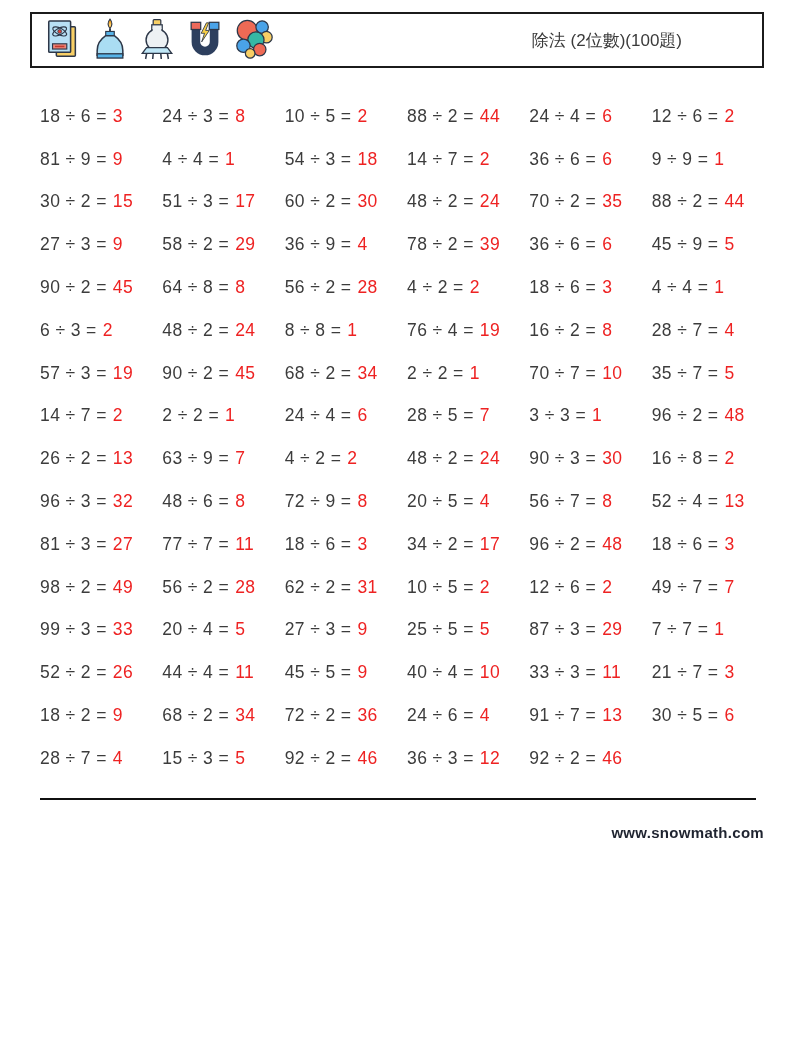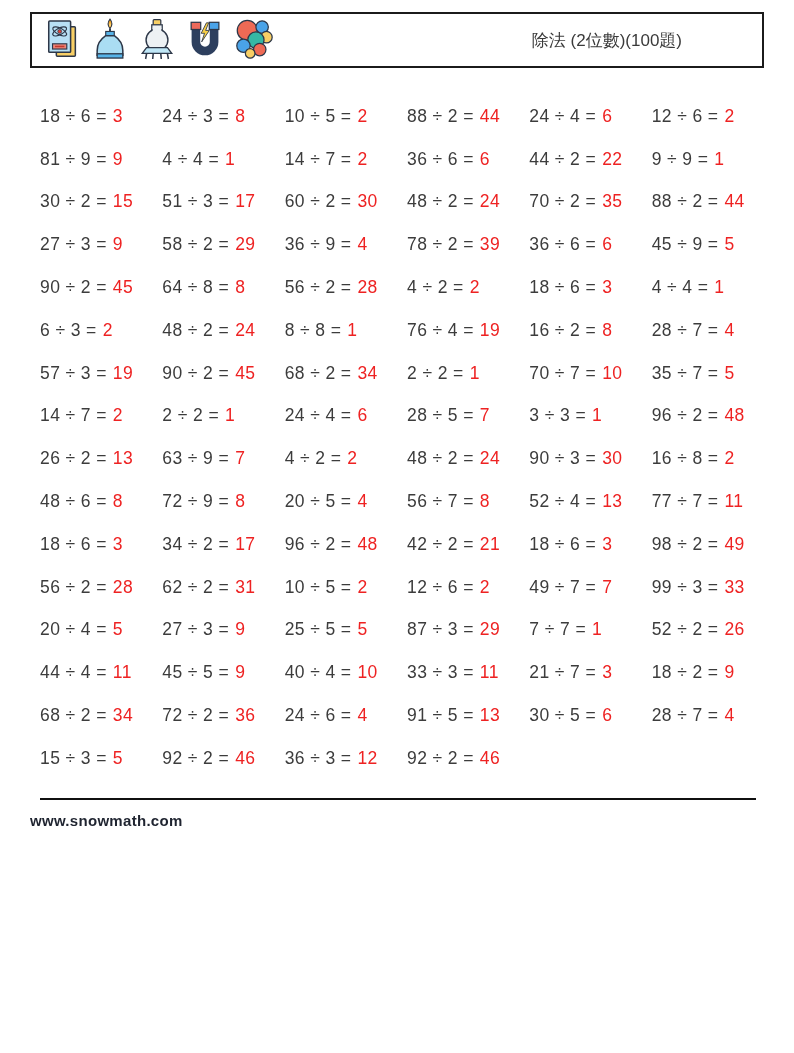--- a/index.html
+++ b/index.html
@@ -58,21 +58,21 @@
     letter-spacing: 0.4px; white-space: nowrap;
   }
   .problem-answer { color: var(--answer-color, #ee2222); margin-left: 6px; }
 
   
   .footer-divider {
     margin: 18px 8px 0 10px;
     border-top: 2px solid #101010;
   }
   .footer-text {
-    margin-top: 12px; text-align: left;
+    margin-top: 24px; text-align: right;
     font-size: 15px; font-weight: bold; color: #1f2430;
     letter-spacing: 0.3px;
   }
 </style>
 </head>
 <body style="--answer-color: #ee2222; --text-color: #3c3c3c;">
 
 <div class="page">
 
   <div class="header-box">
@@ -157,32 +157,32 @@
       </div>
       <div class="problem-cell">
         <span class="problem-expression">81 ÷ 9 =</span>
         <span class="problem-answer">9</span>
       </div>
       <div class="problem-cell">
         <span class="problem-expression">4 ÷ 4 =</span>
         <span class="problem-answer">1</span>
       </div>
       <div class="problem-cell">
+        <span class="problem-expression">54 ÷ 3 =</span>
+        <span class="problem-answer">18</span>
+      </div>
+      <div class="problem-cell">
         <span class="problem-expression">14 ÷ 7 =</span>
         <span class="problem-answer">2</span>
       </div>
       <div class="problem-cell">
         <span class="problem-expression">36 ÷ 6 =</span>
         <span class="problem-answer">6</span>
       </div>
       <div class="problem-cell">
-        <span class="problem-expression">44 ÷ 2 =</span>
-        <span class="problem-answer">22</span>
-      </div>
-      <div class="problem-cell">
         <span class="problem-expression">9 ÷ 9 =</span>
         <span class="problem-answer">1</span>
       </div>
       <div class="problem-cell">
         <span class="problem-expression">30 ÷ 2 =</span>
         <span class="problem-answer">15</span>
       </div>
       <div class="problem-cell">
         <span class="problem-expression">51 ÷ 3 =</span>
         <span class="problem-answer">17</span>
@@ -341,60 +341,64 @@
       </div>
       <div class="problem-cell">
         <span class="problem-expression">90 ÷ 3 =</span>
         <span class="problem-answer">30</span>
       </div>
       <div class="problem-cell">
         <span class="problem-expression">16 ÷ 8 =</span>
         <span class="problem-answer">2</span>
       </div>
       <div class="problem-cell">
+        <span class="problem-expression">96 ÷ 3 =</span>
+        <span class="problem-answer">32</span>
+      </div>
+      <div class="problem-cell">
         <span class="problem-expression">48 ÷ 6 =</span>
         <span class="problem-answer">8</span>
       </div>
       <div class="problem-cell">
         <span class="problem-expression">72 ÷ 9 =</span>
         <span class="problem-answer">8</span>
       </div>
       <div class="problem-cell">
         <span class="problem-expression">20 ÷ 5 =</span>
         <span class="problem-answer">4</span>
       </div>
       <div class="problem-cell">
         <span class="problem-expression">56 ÷ 7 =</span>
         <span class="problem-answer">8</span>
       </div>
       <div class="problem-cell">
         <span class="problem-expression">52 ÷ 4 =</span>
         <span class="problem-answer">13</span>
       </div>
       <div class="problem-cell">
+        <span class="problem-expression">81 ÷ 3 =</span>
+        <span class="problem-answer">27</span>
+      </div>
+      <div class="problem-cell">
         <span class="problem-expression">77 ÷ 7 =</span>
         <span class="problem-answer">11</span>
       </div>
       <div class="problem-cell">
         <span class="problem-expression">18 ÷ 6 =</span>
         <span class="problem-answer">3</span>
       </div>
       <div class="problem-cell">
         <span class="problem-expression">34 ÷ 2 =</span>
         <span class="problem-answer">17</span>
       </div>
       <div class="problem-cell">
         <span class="problem-expression">96 ÷ 2 =</span>
         <span class="problem-answer">48</span>
       </div>
       <div class="problem-cell">
-        <span class="problem-expression">42 ÷ 2 =</span>
-        <span class="problem-answer">21</span>
-      </div>
-      <div class="problem-cell">
         <span class="problem-expression">18 ÷ 6 =</span>
         <span class="problem-answer">3</span>
       </div>
       <div class="problem-cell">
         <span class="problem-expression">98 ÷ 2 =</span>
         <span class="problem-answer">49</span>
       </div>
       <div class="problem-cell">
         <span class="problem-expression">56 ÷ 2 =</span>
         <span class="problem-answer">28</span>
@@ -473,21 +477,21 @@
       </div>
       <div class="problem-cell">
         <span class="problem-expression">72 ÷ 2 =</span>
         <span class="problem-answer">36</span>
       </div>
       <div class="problem-cell">
         <span class="problem-expression">24 ÷ 6 =</span>
         <span class="problem-answer">4</span>
       </div>
       <div class="problem-cell">
-        <span class="problem-expression">91 ÷ 5 =</span>
+        <span class="problem-expression">91 ÷ 7 =</span>
         <span class="problem-answer">13</span>
       </div>
       <div class="problem-cell">
         <span class="problem-expression">30 ÷ 5 =</span>
         <span class="problem-answer">6</span>
       </div>
       <div class="problem-cell">
         <span class="problem-expression">28 ÷ 7 =</span>
         <span class="problem-answer">4</span>
       </div>

